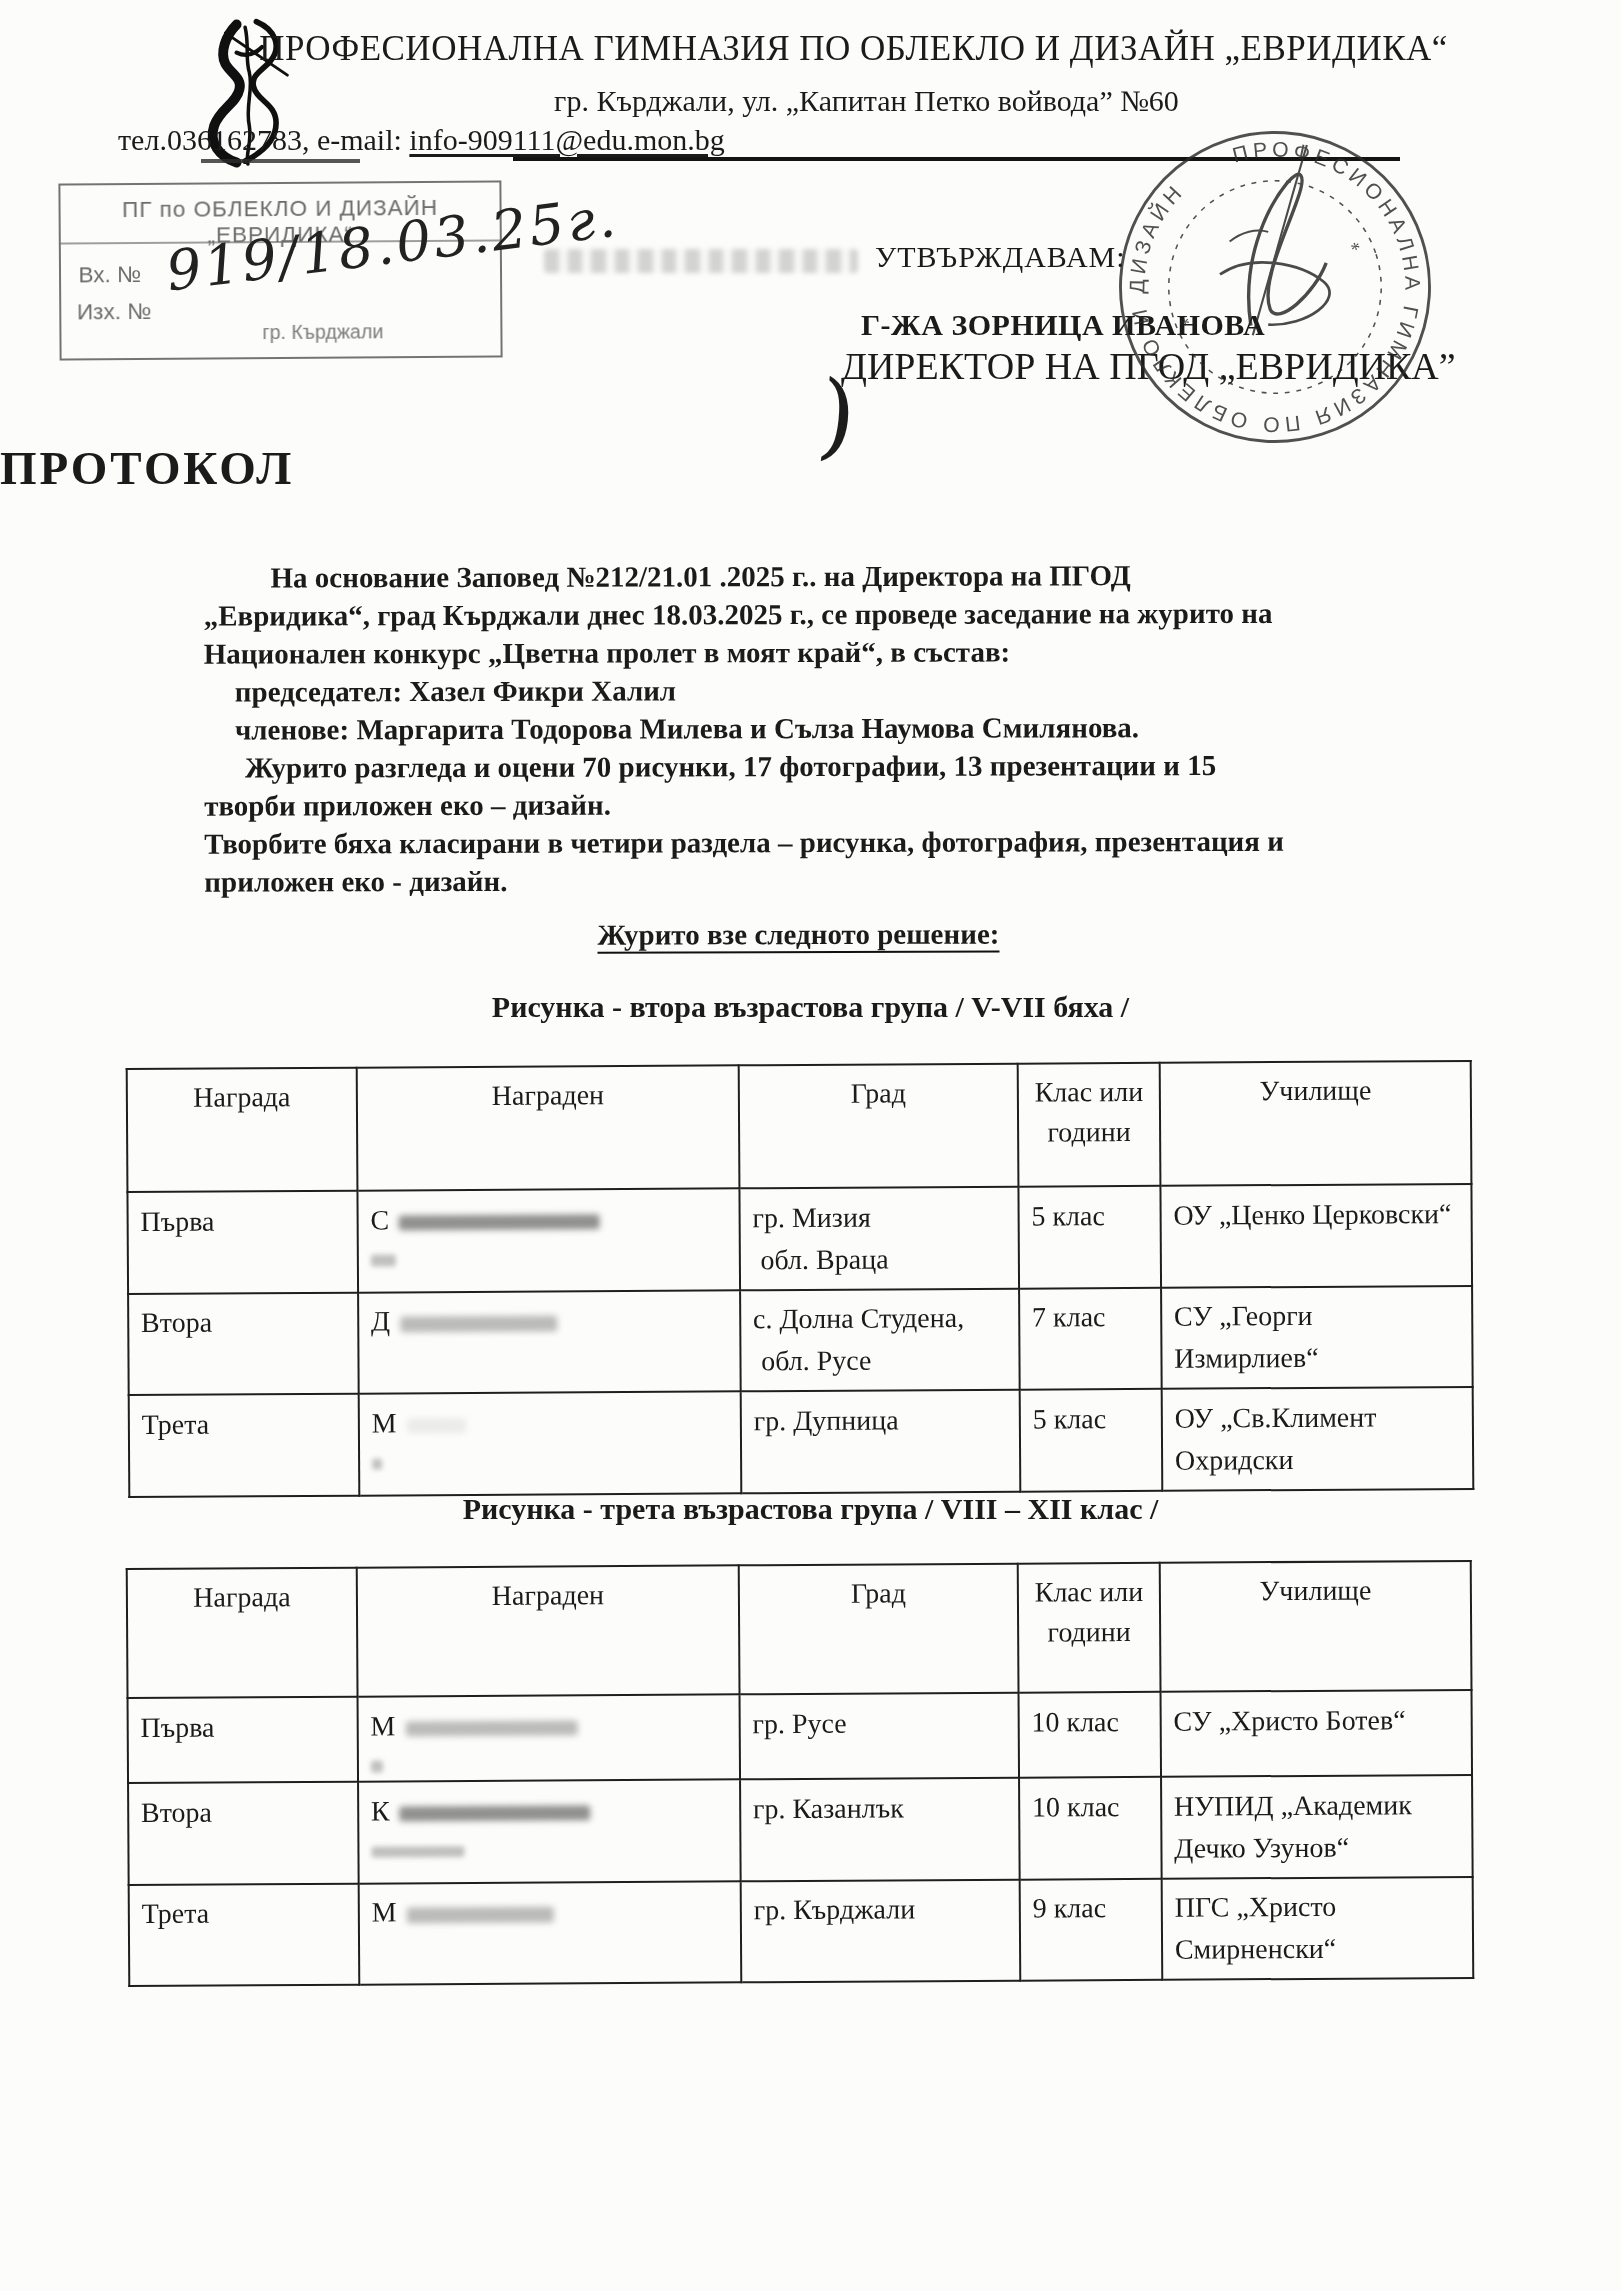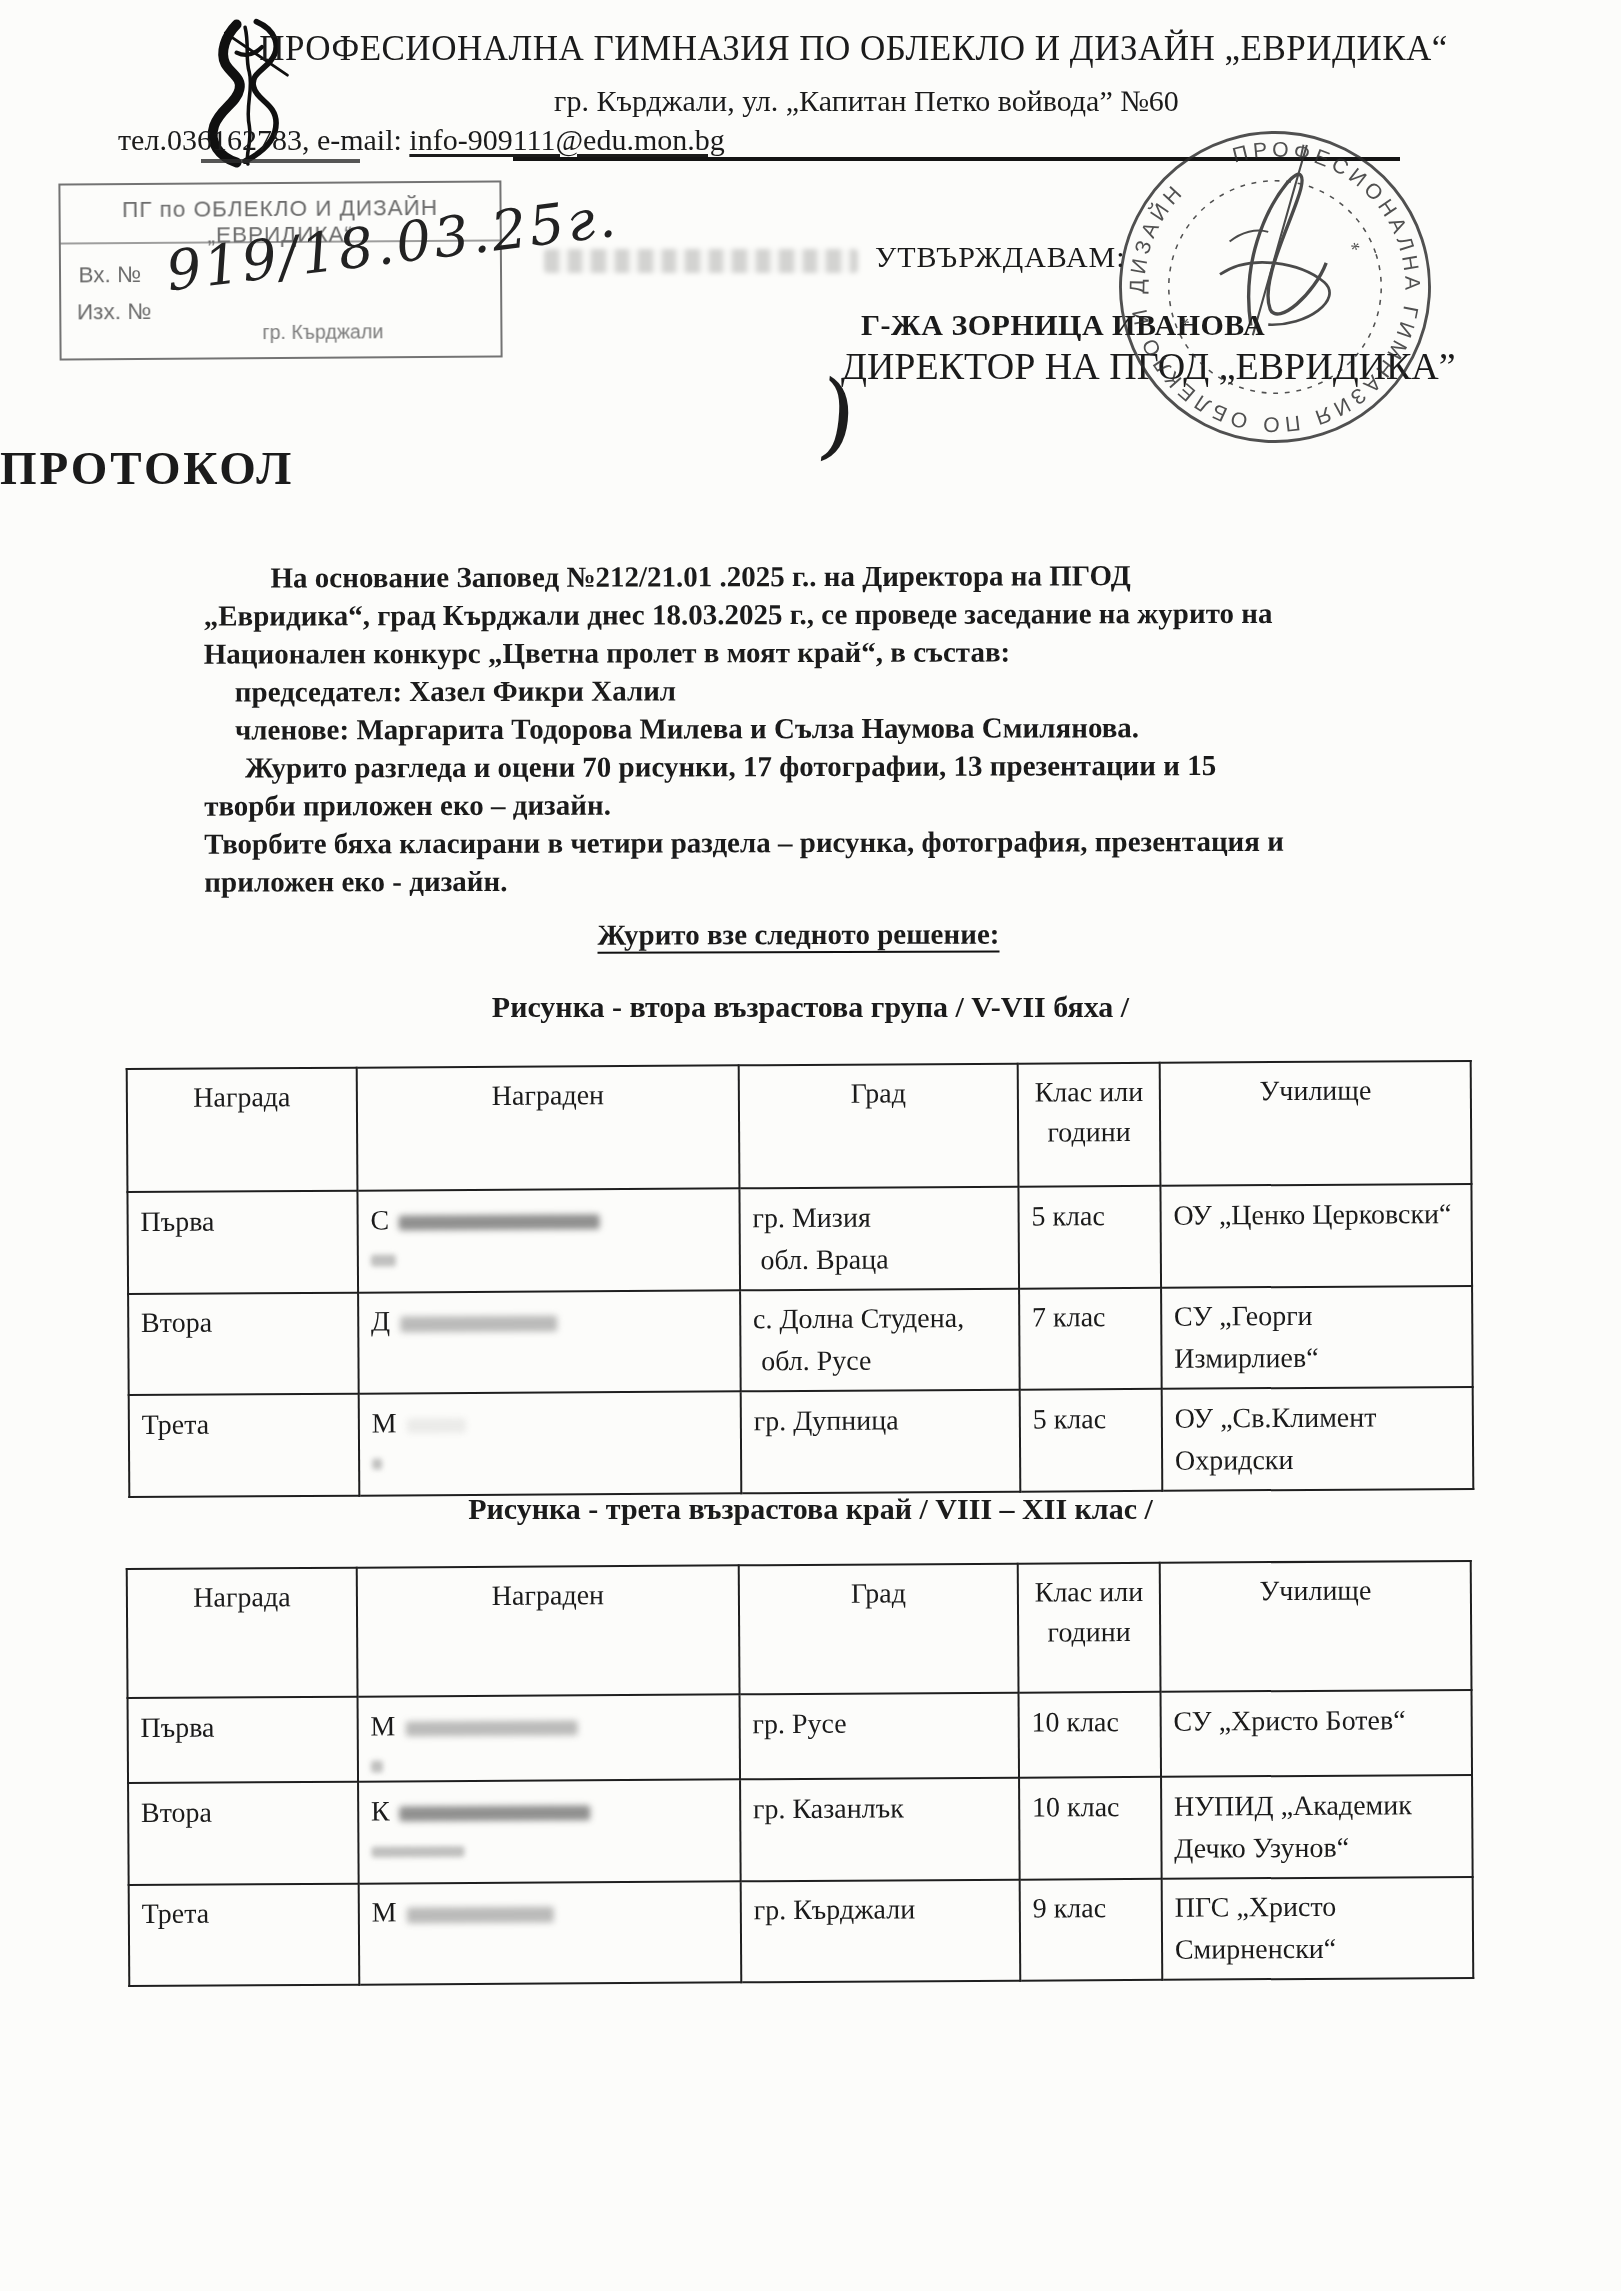--- a/index.html
+++ b/index.html
@@ -205,21 +205,21 @@
       <td><span>М</span><span class="smudge light" style="width:59px;opacity:.25"></span><span class="smudge-sub" style="width:9.8px"></span></td>
       <td>
             <div>гр. Дупница</div>
           </td>
       <td>5 клас</td>
       <td>ОУ „Св.Климент Охридски</td>
     </tr>
   </tbody>
     </table>
 
-  <div class="sect-title sect2">Рисунка - трета възрастова край / VIII – XII клас /</div>
+  <div class="sect-title sect2">Рисунка - трета възрастова група / VIII – XII клас /</div>
 
   <table class="awards t2">
     <colgroup>
         <col class="c-award">
         <col class="c-name">
         <col class="c-city">
         <col class="c-grade">
         <col class="c-school">
       </colgroup>
     <tbody>

